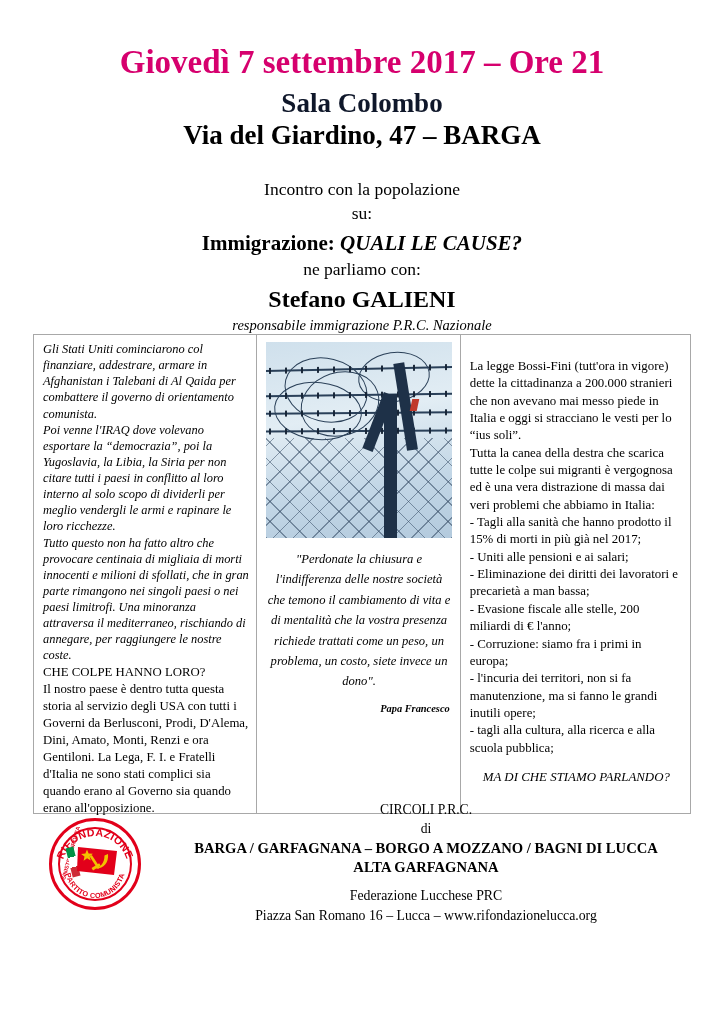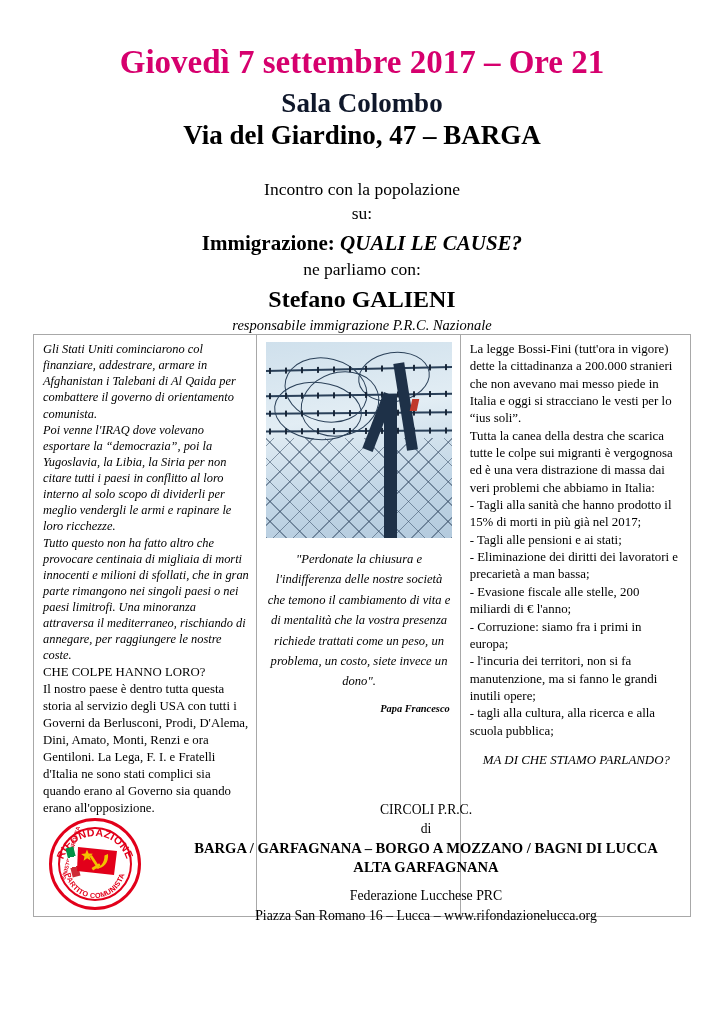--- a/index.html
+++ b/index.html
@@ -85,21 +85,21 @@
     line-height: 1.4;
     margin-top: 1px;
   }
 
   
   .content-box {
     position: absolute;
     left: 33px;
     top: 334px;
     width: 658px;
-    height: 583px;
+    height: 480px;
     border: 1px solid #a8a8a8;
     box-sizing: border-box;
     display: flex;
     background: #fff;
   }
   .col {
     box-sizing: border-box;
     position: relative;
   }
   .col-left {
@@ -108,20 +108,21 @@
     border-right: 1px solid #a8a8a8;
   }
   .col-mid {
     width: 204px;
     padding: 5px 6px 4px 7px;
     border-right: 1px solid #a8a8a8;
   }
   .col-right {
     width: 230px;
     padding: 6px 7px 4px 9px;
+    margin-top: 17px;
   }
 
   .para-it {
     font-style: italic;
     font-size: 12.4px;
     line-height: 1.30;
     margin: 0;
     text-align: left;
   }
   .para-rm {
@@ -361,21 +362,21 @@
         <div class="redmark"></div>
       </div>
       <p class="quote">"Perdonate la chiusura e l'indifferenza delle nostre società che temono il cambiamento di vita e di mentalità che la vostra presenza richiede trattati come un peso, un problema, un costo, siete invece un dono".</p>
       <p class="quote-attr">Papa Francesco</p>
     </div>
 
     <div class="col col-right">
       <p class="para-rm-r">La legge Bossi-Fini (tutt'ora in vigore) dette la cittadinanza a 200.000 stranieri che non avevano mai messo piede in Italia e oggi si stracciano le vesti per lo “ius soli”.</p>
       <p class="para-rm-r">Tutta la canea della destra che scarica tutte le colpe sui migranti è vergognosa ed è una vera distrazione di massa dai veri problemi che abbiamo in Italia:</p>
       <p class="para-rm-r">- Tagli alla sanità che hanno prodotto il 15% di morti in più già  nel 2017;</p>
-      <p class="para-rm-r">- Tagli alle pensioni e ai stati;</p>
+      <p class="para-rm-r">- Uniti alle pensioni e ai salari;</p>
       <p class="para-rm-r">- Eliminazione dei diritti dei lavoratori e precarietà a man bassa;</p>
       <p class="para-rm-r">- Evasione fiscale alle stelle, 200 miliardi di € l'anno;</p>
       <p class="para-rm-r">- Corruzione: siamo fra i primi in europa;</p>
       <p class="para-rm-r">- l'incuria dei territori, non si fa manutenzione, ma si fanno le grandi inutili opere;</p>
       <p class="para-rm-r">- tagli alla cultura, alla ricerca e alla scuola pubblica;</p>
       <p class="ma-di">MA DI CHE STIAMO PARLANDO?</p>
     </div>
   </div>
 
   <div class="logo-wrap">

